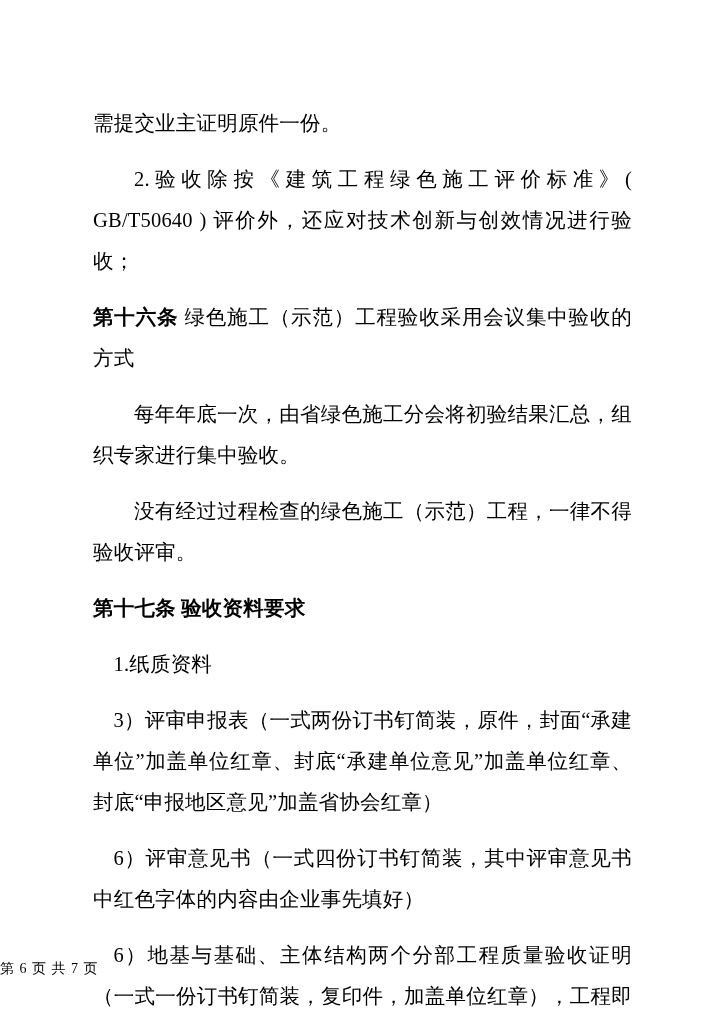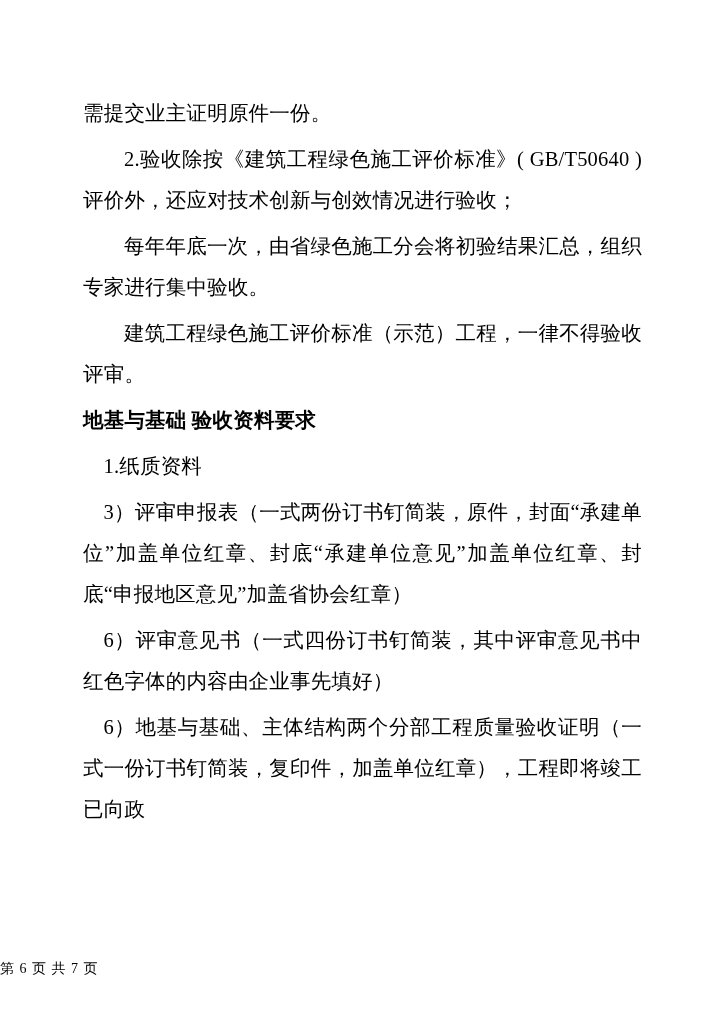--- a/index.html
+++ b/index.html
@@ -21,21 +21,21 @@
     box-sizing: border-box;
     padding: 88px 78px 0 78px;
     position: relative;
   }
   .para {
     font-size: 20.5px;
     line-height: 41px;
     letter-spacing: 0.2px;
     text-align: justify;
     text-justify: inter-ideograph;
-    margin: 5px;
+    margin: 15px;
     white-space: pre-wrap;
   }
   .indent1 { text-indent: 2em; }
   .indent-half { text-indent: 1em; }
   .bold { font-weight: bold; }
   .footer {
     position: absolute;
     left: 0;
     right: 0;
     bottom: 46px;
@@ -48,26 +48,27 @@
 </style>
 </head>
 <body>
 
 <div class="page">
 
   <p class="para">需提交业主证明原件一份。</p>
 
   <p class="para indent1">2.验收除按《建筑工程绿色施工评价标准》( GB/T50640 ) 评价外，还应对技术创新与创效情况进行验收；</p>
 
+  <p class="para"><span class="bold">第十六条</span> <span>绿色施工（示范）工程验收采用会议集中验收的方式</span></p>
 
   <p class="para indent1">每年年底一次，由省绿色施工分会将初验结果汇总，组织专家进行集中验收。</p>
 
-  <p class="para indent1">建筑工程绿色施工评价标准（示范）工程，一律不得验收评审。</p>
+  <p class="para indent1">没有经过过程检查的绿色施工（示范）工程，一律不得验收评审。</p>
 
-  <p class="para"><span class="bold">地基与基础</span> <span class="bold">验收资料要求</span></p>
+  <p class="para"><span class="bold">第十七条</span> <span class="bold">验收资料要求</span></p>
 
   <p class="para indent-half">1.纸质资料</p>
 
 
 
   <p class="para indent-half">3）评审申报表（一式两份订书钉简装，原件，封面“承建单位”加盖单位红章、封底“承建单位意见”加盖单位红章、封底“申报地区意见”加盖省协会红章）</p>
 
   <p class="para indent-half">6）评审意见书（一式四份订书钉简装，其中评审意见书中红色字体的内容由企业事先填好）</p>
 
 

